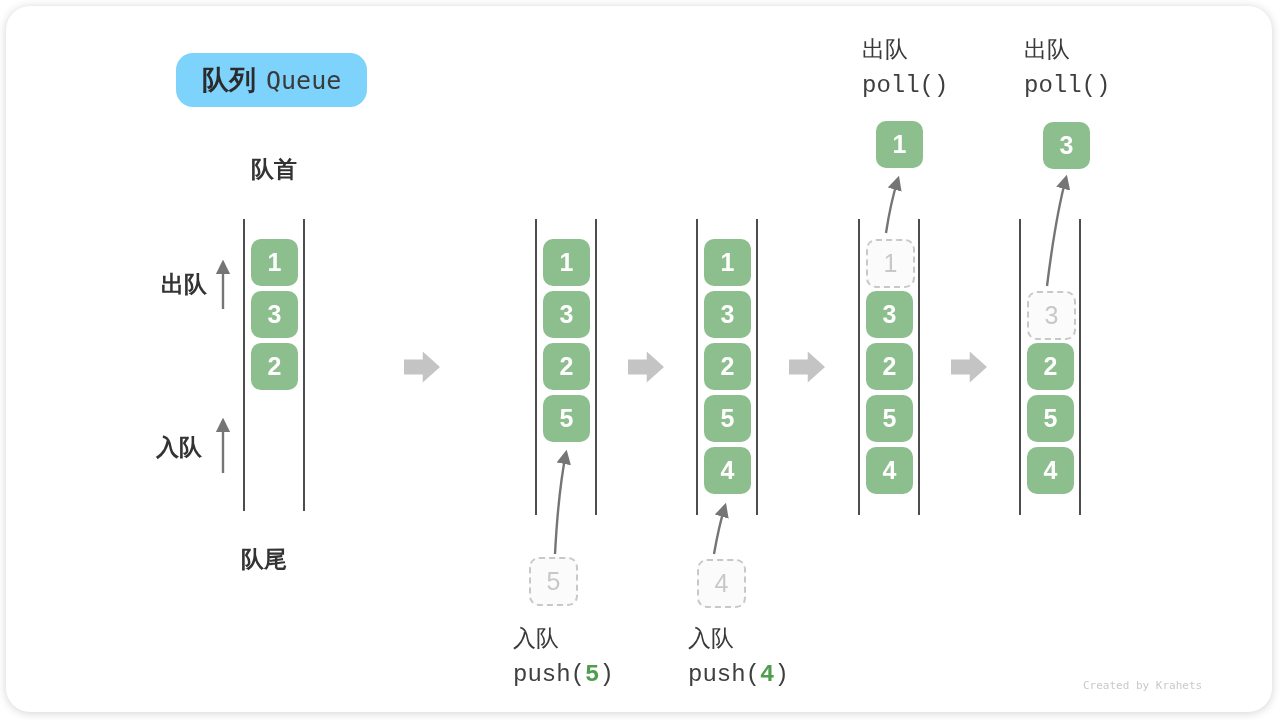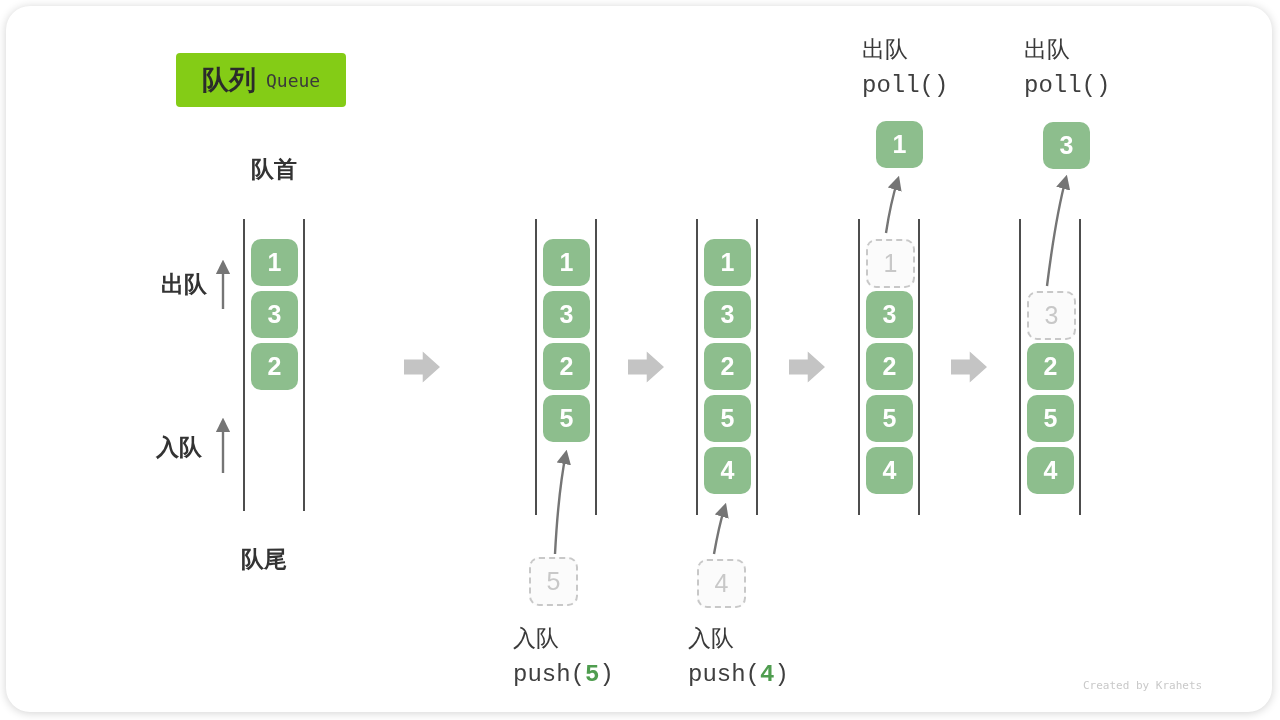--- a/index.html
+++ b/index.html
@@ -1,24 +1,24 @@
 <!DOCTYPE html>
 <html><head>
 <meta charset="utf-8">
 <style>
   html,body{margin:0;padding:0;background:#fff;}
   body{width:1280px;height:720px;position:relative;font-family:"Liberation Sans",sans-serif;}
   .card{position:absolute;left:6px;top:6px;width:1266px;height:706px;background:#ffffff;
         border-radius:24px;box-shadow:0 1px 10px rgba(0,0,0,0.18);overflow:hidden;}
 
   
-  .badge{position:absolute;left:170px;top:47px;height:54px;padding:0 26px;background:#84cc16;
-         border-radius:4px;display:flex;align-items:center;gap:10px;}
+  .badge{position:absolute;left:170px;top:47px;height:54px;padding:0 26px;background:#7dd3fc;
+         border-radius:17px;display:flex;align-items:center;gap:10px;}
   .badge .zh{font-size:27px;font-weight:bold;color:#2b2b2b;}
-  .badge .en{font-family:"DejaVu Sans Mono",monospace;font-size:18px;color:#3a3a3a;}
+  .badge .en{font-family:"DejaVu Sans Mono",monospace;font-size:25px;color:#3a3a3a;}
 
   .zh-label{position:absolute;font-size:23px;font-weight:bold;color:#333;white-space:nowrap;}
 
   
   .channel{position:absolute;width:62px;border-left:2px solid #4d4d4d;border-right:2px solid #4d4d4d;
            top:213px;height:296px;box-sizing:border-box;}
   .cell{position:absolute;left:6px;width:47px;height:47px;border-radius:10px;background:#8dbe8d;
         display:flex;align-items:center;justify-content:center;
         color:#fff;font-size:25px;font-weight:bold;}
   .cell--removed{background:#fbfbfb;border:2px dashed #c8c8c8;color:#c8c8c8;

